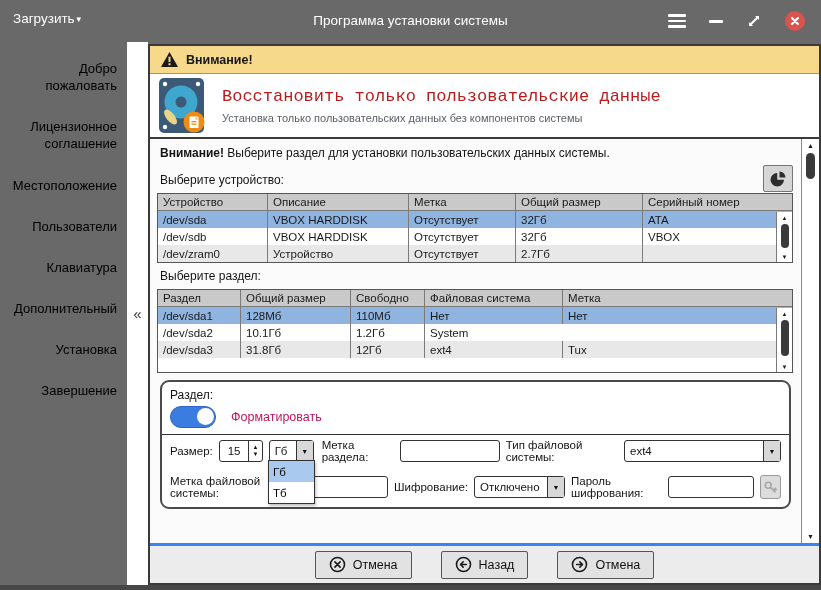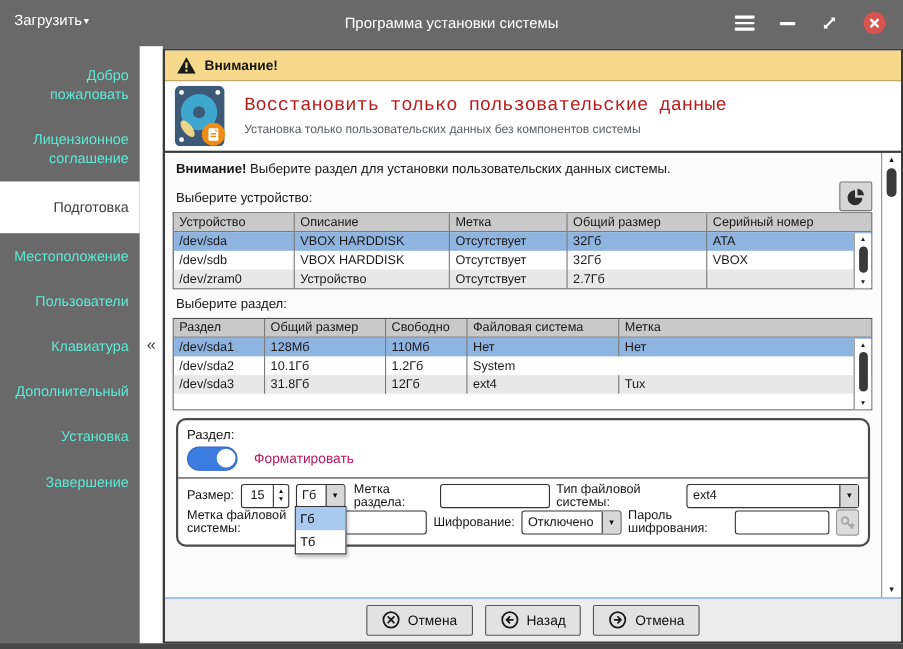--- a/index.html
+++ b/index.html
@@ -15,21 +15,21 @@
   .load-caret { font-size:8px; line-height:1; padding-top:2px; }
   .tb-title { position:absolute; left:0; right:0; top:13px; text-align:center; font-size:13.5px; }
   .tb-icons { position:absolute; right:16px; top:0; height:42px; display:flex; align-items:center; gap:23px; }
   .burger { display:flex; flex-direction:column; gap:3px; }
   .burger span { width:18px; height:2.5px; background:#fff; border-radius:1px; }
   .min-bar { width:14px; height:3px; background:#fff; border-radius:1px; }
   .close-btn { width:20px; height:20px; border-radius:50%; background:var(--close,#d9534f); display:flex; align-items:center; justify-content:center; }
 
   
   .sidebar { position:absolute; left:0; top:42px; width:127px; bottom:5px; background:var(--chrome,#696969); padding-top:6px; }
-  .side-item { color:#5eead4; font-size:13px; text-align:right; padding:12px 10px; line-height:1.32; }
+  .side-item { color:#000000; font-size:13px; text-align:right; padding:12px 10px; line-height:1.32; }
   .side-item.active { background:#fff; color:#3d3d3d; padding-top:15px; padding-bottom:15px; }
   .collapse-strip { position:absolute; left:127px; top:42px; width:21px; bottom:5px; background:#fff; display:flex; align-items:center; justify-content:center; color:#3d3d3d; font-size:15px; }
 
   
   .frame { position:absolute; left:148px; top:44px; right:0; bottom:5px; border:2px solid #3a3a3a; background:#fff; display:flex; flex-direction:column; }
   .banner { flex:none; height:28px; background:var(--banner,#f6d98a); border-bottom:1px solid #a89759; display:flex; align-items:center; gap:8px; padding-left:11px; font-size:12.5px; font-weight:bold; color:#161616; }
   .header-block { flex:none; height:63px; background:#fff; display:flex; align-items:center; gap:15px; padding-left:8px; }
   .h-texts { display:flex; flex-direction:column; }
   .h-title { font-size:17px; color:#b91c1c;font-family:Liberation Mono, monospace; }
   .h-sub { font-size:11px; color:#5c6065; margin-top:6px; }
@@ -62,36 +62,36 @@
 
   
   .groupbox { position:relative; margin:7px 6px 0 3px; border:2px solid #4a4a4a; border-radius:9px; background:#fff; padding:6px 8px 8px; }
   .gb-label { font-size:12px; color:#141414; }
   .toggle-row { display:flex; align-items:center; gap:15px; margin:4px 0 6px; }
   .toggle { position:relative; width:46px; height:22px; border-radius:11px; background:var(--toggle,#3b7ce0); border:1.5px solid #2d63c2; }
   .toggle .knob { position:absolute; right:1px; top:1px; width:17px; height:17px; background:#fff; border-radius:50%; }
   .toggle-label { font-size:12.5px; color:#be185d; }
   .gb-divider { border-top:1.5px solid #333; margin:3px -8px 4px; }
   .form-row { display:flex; align-items:center; gap:6px; height:24px; font-size:11.5px; color:#141414; margin-top:0; }
-  .form-row + .form-row { margin-top:0; }
+  .form-row + .form-row { margin-top:12px; }
   .input { border:1.5px solid #333; border-radius:3px; background:#fff; height:22px; font-family:inherit; font-size:11.5px; padding:0 4px; }
   .spin { display:flex; border:1.5px solid #333; border-radius:3px; height:22px; background:#fff; overflow:hidden; }
   .spin .val { width:33px; display:flex; align-items:center; justify-content:center; }
   .spin .arrows { width:15px; border-left:1.5px solid #333; display:flex; flex-direction:column; align-items:center; justify-content:center; font-size:6px; line-height:1.25; color:#111; }
   .combo { position:relative; display:flex; border:1.5px solid #333; border-radius:3px; height:22px; background:#fff; }
   .combo .cval { padding:0 5px; display:flex; align-items:center; }
   .combo .cbtn { width:17px; border-left:1.5px solid #333; background:#d8d8d8; display:flex; align-items:center; justify-content:center; font-size:7px; color:#111; }
   .ml-auto { margin-left:auto; }
   .key-btn { width:26px; height:24px; background:#dcdcdc; border:1px solid #999; border-radius:3px; display:flex; align-items:center; justify-content:center; }
   .popup { position:absolute; left:106px; top:78px; width:47px; background:#fff; border:1.5px solid #333; z-index:20; box-shadow:1px 2px 3px rgba(0,0,0,.25); }
   .popup .opt { height:21px; display:flex; align-items:center; padding-left:4px; font-size:11.5px; }
   .popup .opt.selected { background:#a9c9ef; }
 
   
-  .footer { flex:none; height:40px; background:#ececec; border-top:1px solid #3b82f6; display:flex; align-items:center; justify-content:center; gap:11px; }
+  .footer { flex:none; height:40px; background:#ececec; border-top:3px solid #3b82f6; display:flex; align-items:center; justify-content:center; gap:29px; }
   .btn { display:flex; align-items:center; gap:7px; background:#e2e2e2; border:1px solid #555; border-radius:2px; height:28px; padding:0 13px; font-size:12.5px; color:#111; }
 </style>
 </head>
 <body>
 
 <div class="window">
 
   <div class="titlebar">
     <div class="load-btn">
       <span>Загрузить</span>
@@ -114,21 +114,20 @@
         <svg width="10" height="10" viewBox="0 0 10 10">
           <path d="M2 2 L8 8 M8 2 L2 8" stroke="#fff" stroke-width="2.2" stroke-linecap="round"></path>
         </svg>
       </div>
     </div>
   </div>
 
   <div class="sidebar" id="sidebar">
       <div class="side-item">Добро пожаловать</div>
       <div class="side-item">Лицензионное соглашение</div>
-      <div class="side-item active">Подготовка</div>
       <div class="side-item">Местоположение</div>
       <div class="side-item">Пользователи</div>
       <div class="side-item">Клавиатура</div>
       <div class="side-item">Дополнительный</div>
       <div class="side-item">Установка</div>
       <div class="side-item">Завершение</div>
     </div>
   <div class="collapse-strip">
     <span>«</span>
   </div>

